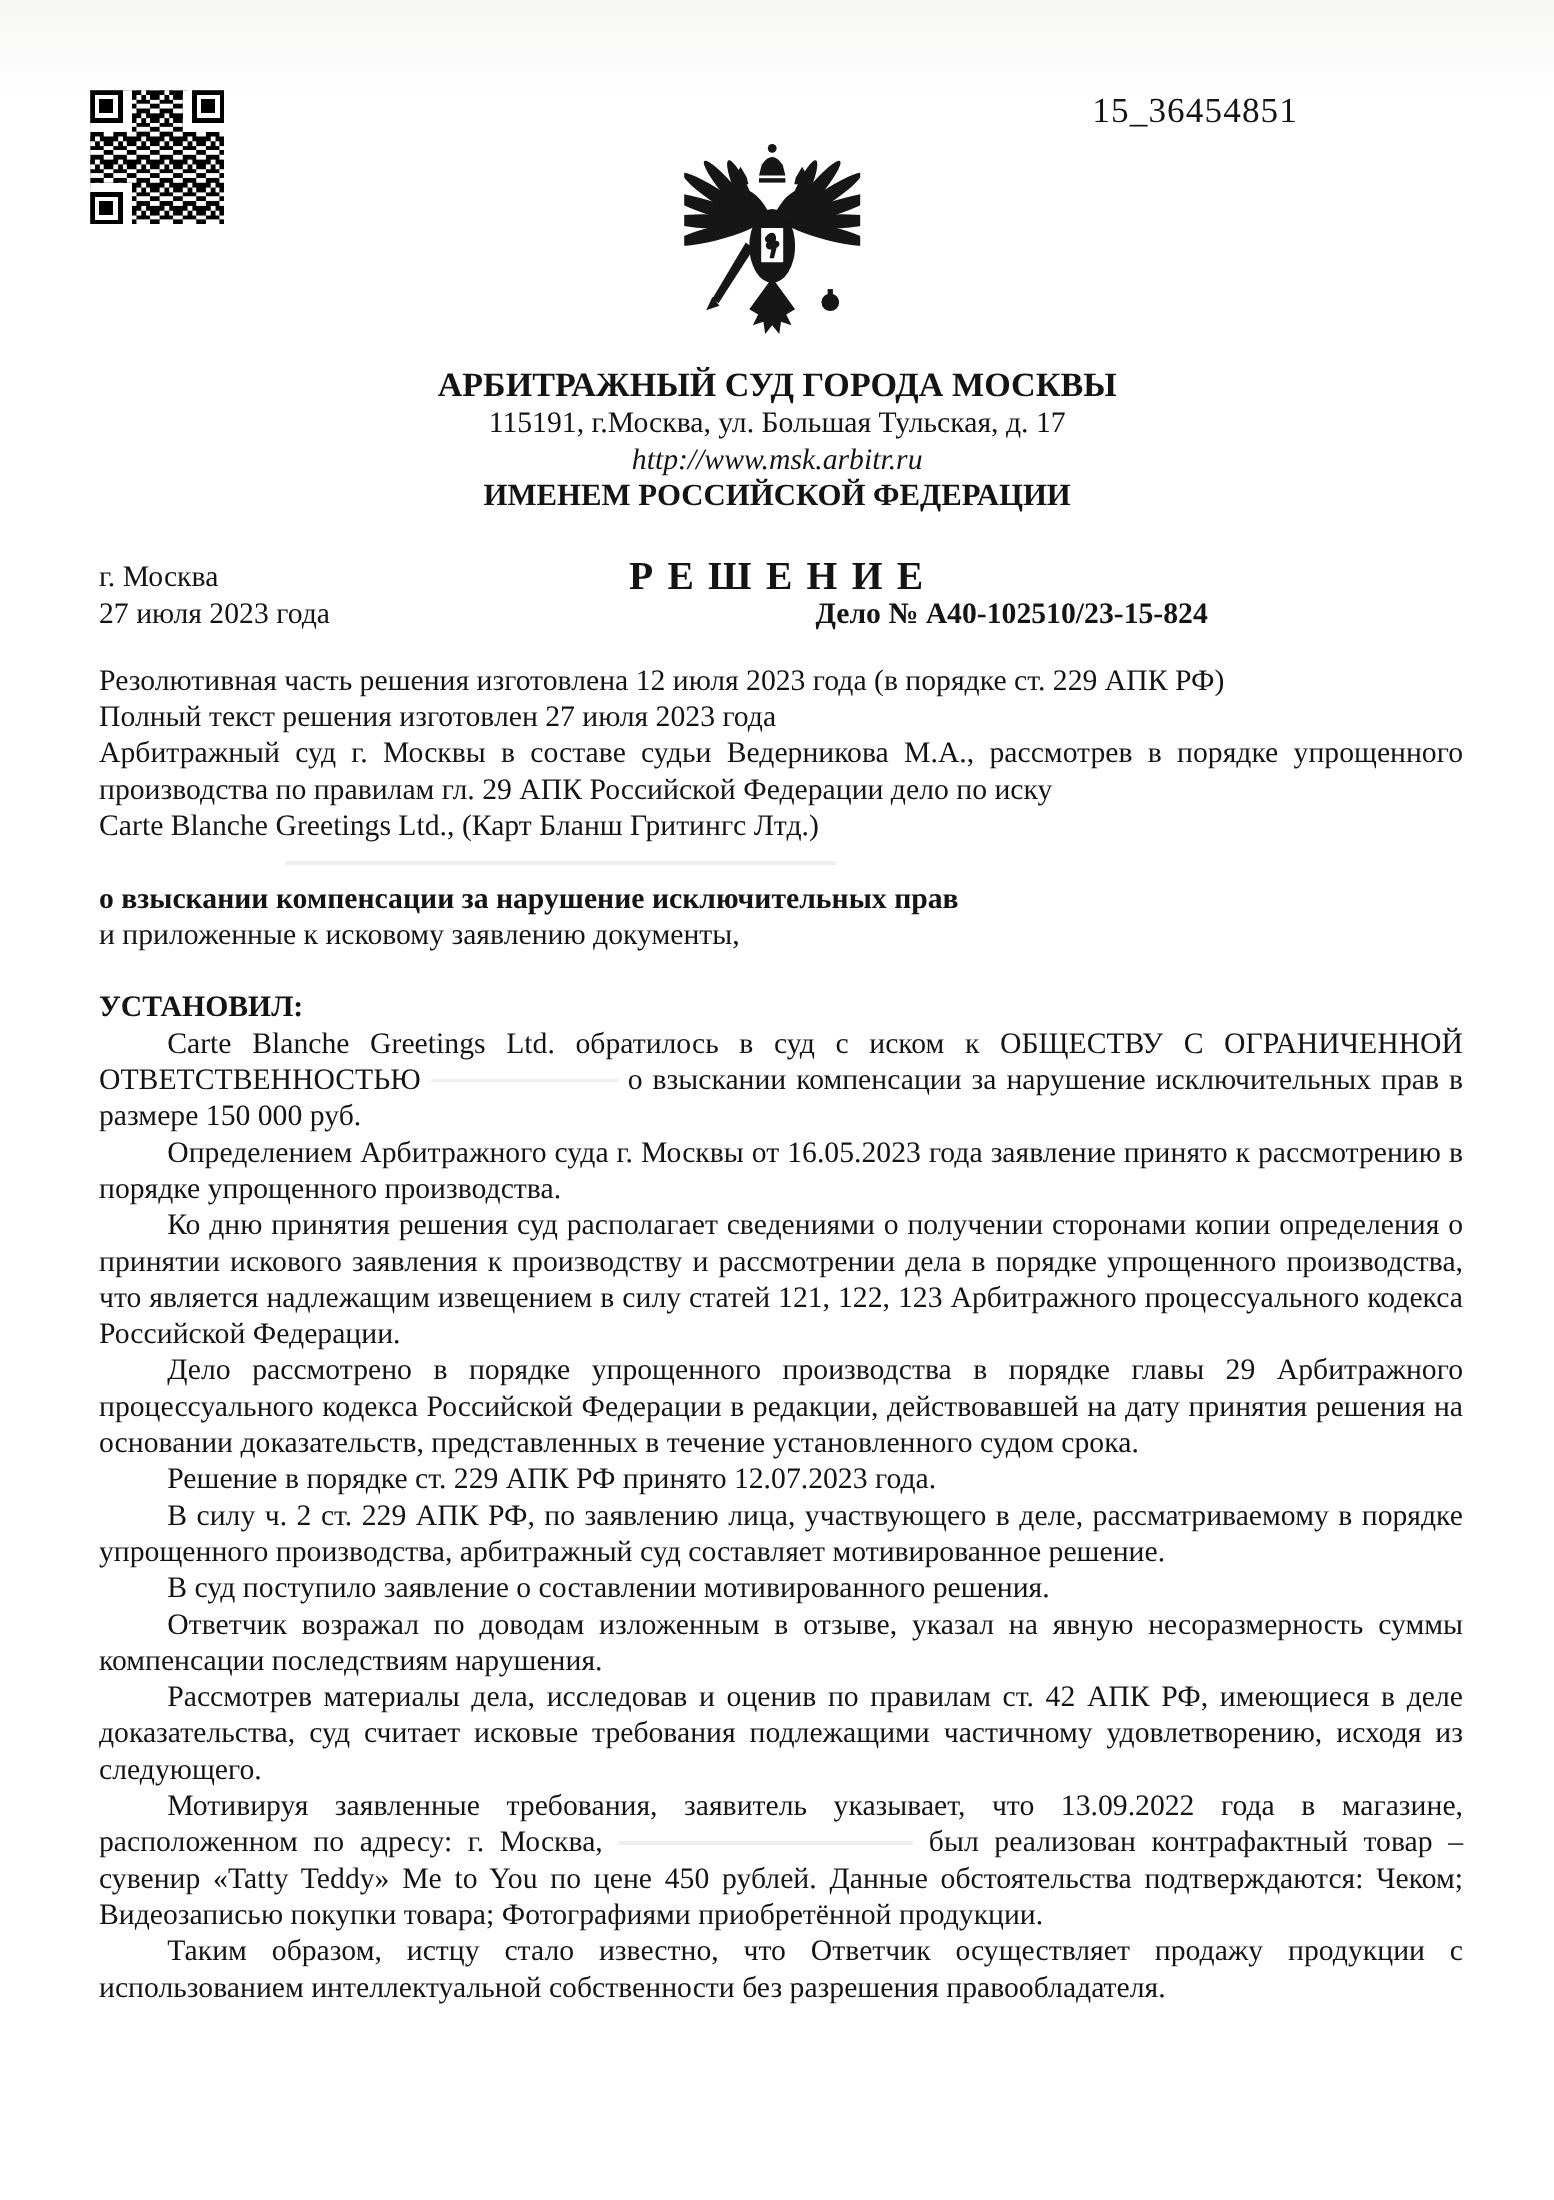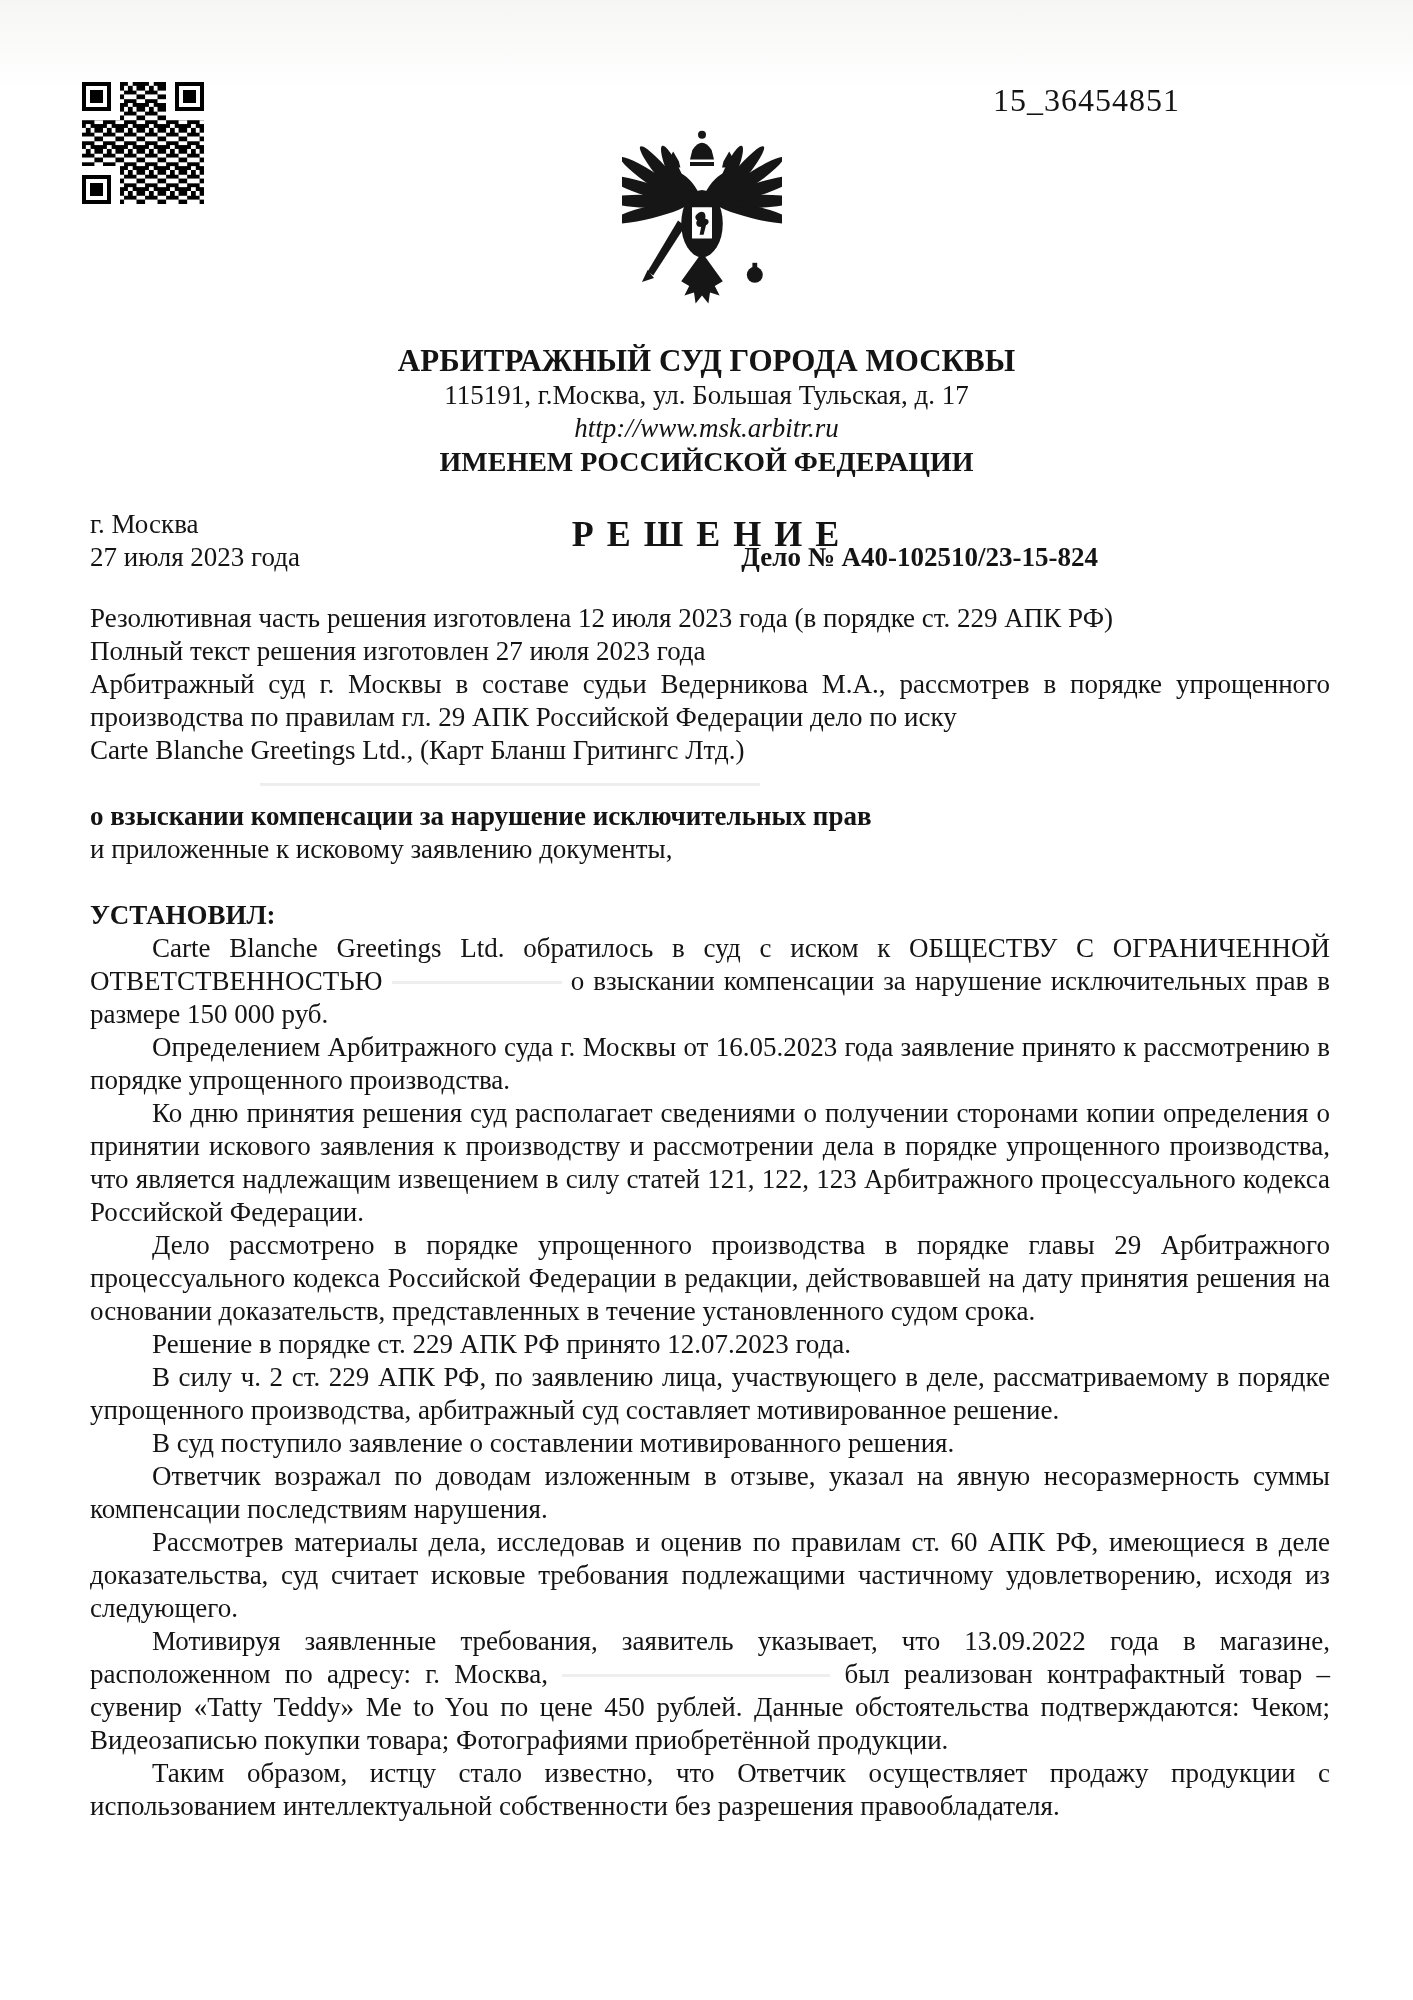--- a/index.html
+++ b/index.html
@@ -11,21 +11,21 @@
     font-family:"Liberation Serif","DejaVu Serif",serif;
     color:#141414;
     overflow:hidden;
   }
   
   .qr{position:absolute;left:82px;top:82px;width:122px;height:122px;}
   .doc-number{position:absolute;left:993px;top:82px;font-size:32px;letter-spacing:1px;}
   .emblem{position:absolute;left:622px;top:126px;width:160px;height:184px;}
 
   
-  .header-block{position:absolute;left:0;right:0;top:343px;text-align:center;line-height:33px;}
+  .header-block{position:absolute;left:0;right:0;top:332px;text-align:center;line-height:33px;}
   .court-name{font-weight:bold;font-size:31px;line-height:36px;}
   .court-address{font-size:27px;}
   .court-website{font-size:27px;font-style:italic;}
   .in-name{font-weight:bold;font-size:28px;}
   .decision-title{font-weight:bold;font-size:36px;letter-spacing:2px;margin-top:40px;}
 
   
   .content{position:absolute;left:90px;top:508px;width:1240px;font-size:27px;line-height:33px;}
   .content p{margin:0;text-align:justify;}
   .line{white-space:nowrap;}
@@ -161,20 +161,20 @@
 
     <p class="ind"><span>Carte Blanche Greetings Ltd. обратилось в суд с иском к ОБЩЕСТВУ С ОГРАНИЧЕННОЙ ОТВЕТСТВЕННОСТЬЮ</span> <span class="smudge w170"></span> <span>о взыскании компенсации за нарушение исключительных прав в размере 150 000 руб.</span></p>
 
     <p class="ind">Определением Арбитражного суда г. Москвы от 16.05.2023 года заявление принято к рассмотрению в порядке упрощенного производства.</p>
     <p class="ind">Ко дню принятия решения суд располагает сведениями о получении сторонами копии определения о принятии искового заявления к производству и рассмотрении дела в порядке упрощенного производства, что является надлежащим извещением в силу статей 121, 122, 123 Арбитражного процессуального кодекса Российской Федерации.</p>
     <p class="ind">Дело рассмотрено в порядке упрощенного производства в порядке главы 29 Арбитражного процессуального кодекса Российской Федерации в редакции, действовавшей на дату принятия решения на основании доказательств, представленных в течение установленного судом срока.</p>
     <p class="ind">Решение в порядке ст. 229 АПК РФ принято 12.07.2023 года.</p>
     <p class="ind">В силу ч. 2 ст. 229 АПК РФ, по заявлению лица, участвующего в деле, рассматриваемому в порядке упрощенного производства, арбитражный суд составляет мотивированное решение.</p>
     <p class="ind">В суд поступило заявление о составлении мотивированного решения.</p>
     <p class="ind">Ответчик возражал по доводам изложенным в отзыве, указал на явную несоразмерность суммы компенсации последствиям нарушения.</p>
-    <p class="ind">Рассмотрев материалы дела, исследовав и оценив по правилам ст. 60 АПК РФ, имеющиеся в деле доказательства, суд считает исковые требования подлежащими частичному удовлетворению, исходя из следующего.</p>
+    <p class="ind">Рассмотрев материалы дела, исследовав и оценив по правилам ст. 42 АПК РФ, имеющиеся в деле доказательства, суд считает исковые требования подлежащими частичному удовлетворению, исходя из следующего.</p>
 
     <p class="ind"><span>Мотивируя заявленные требования, заявитель указывает, что 13.09.2022 года в магазине, расположенном по адресу: г. Москва,</span> <span class="smudge w270"></span> <span>был реализован контрафактный товар – сувенир «Tatty Teddy» Me to You по цене 450 рублей. Данные обстоятельства подтверждаются: Чеком; Видеозаписью покупки товара; Фотографиями приобретённой продукции.</span></p>
 
     <p class="ind">Таким образом, истцу стало известно, что Ответчик осуществляет продажу продукции с использованием интеллектуальной собственности без разрешения правообладателя.</p>
 
   </div>
 </div>
 
 </body></html>

